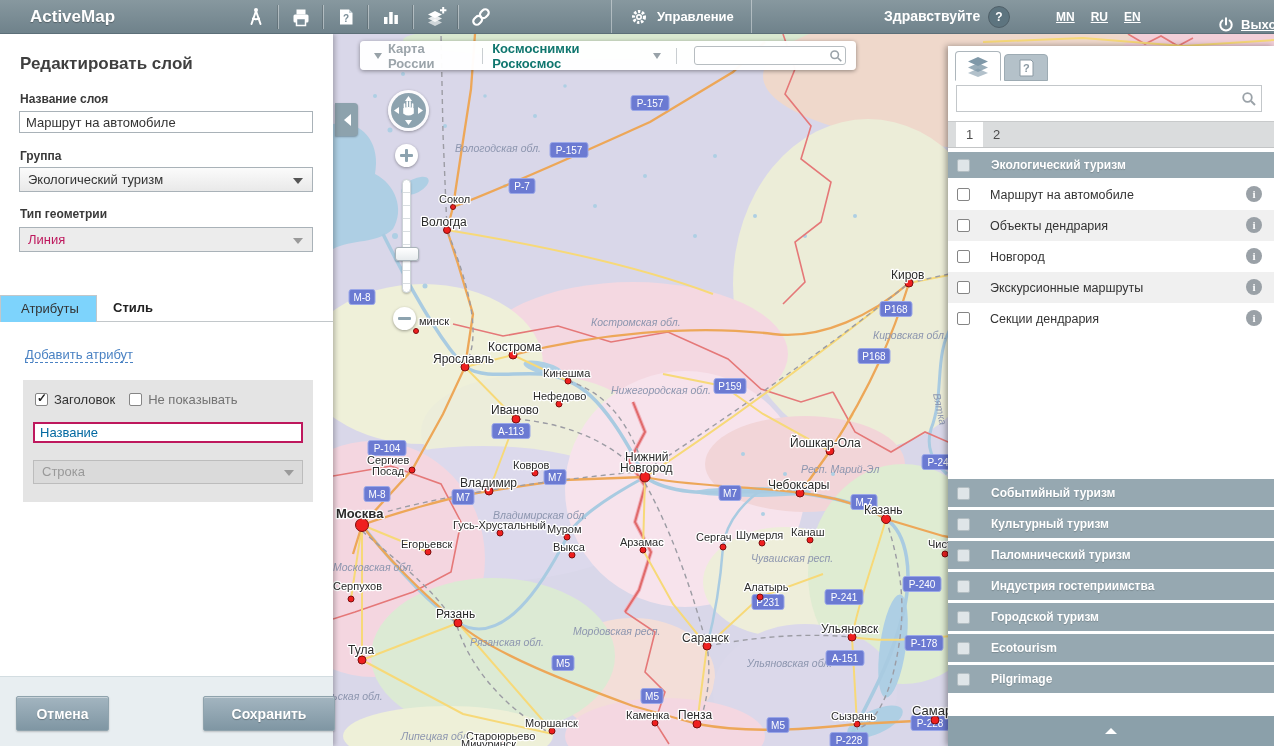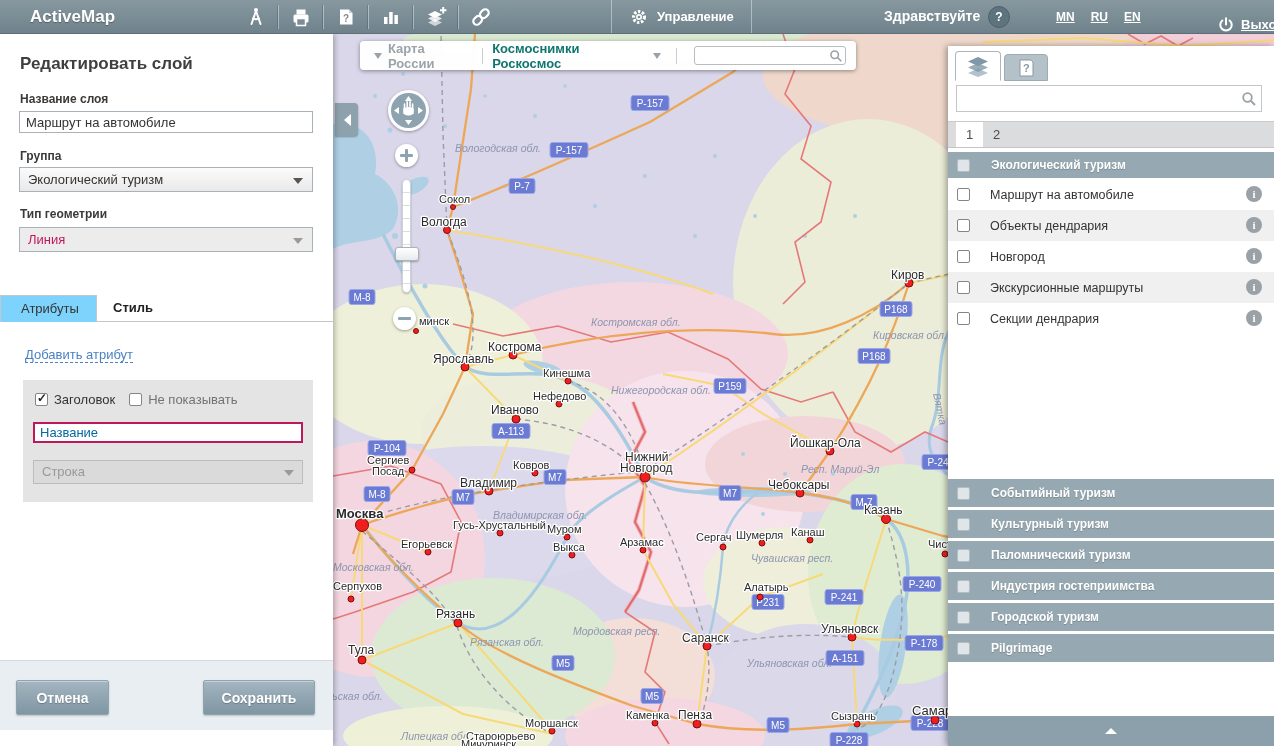--- a/index.html
+++ b/index.html
@@ -44,27 +44,27 @@
 .add-link { position:absolute; left:25px; top:313px; font-size:13px; color:#4a82c3; border-bottom:1px dashed #4a82c3; cursor:pointer; }
 .attr-box { position:absolute; left:23px; top:346px; width:290px; height:122px; background:#e4e4e4;padding-left:8px; }
 .cb-row { position:absolute; left:12px; top:12px; display:flex; align-items:center; gap:6px; font-size:13px; color:#333; }
 .cb { width:13px; height:13px; min-width:13px; background:#fff; border:1px solid #858585; border-radius:2px; position:relative; display:inline-block; cursor:pointer; }
 .cb.checked::after { content:"✓"; position:absolute; left:1px; top:-3px; font-size:12px; font-weight:bold; color:#222; }
 .attr-input { position:absolute; left:10px; top:42px; width:270px; height:21px; border:2px solid #be185d; font-size:13px; color:#0369a1;
   padding:0 5px; font-family:"Liberation Sans",sans-serif; }
 .attr-select { position:absolute; left:10px; top:80px; width:270px; height:24px; background:#dadada; border:1px solid #bcbcbc;
   font-size:13px; color:#999; line-height:22px; padding:0 8px; }
 .attr-select::after { content:""; position:absolute; right:8px; top:9px; border:5px solid transparent; border-top:6px solid #9a9a9a; }
-.lp-footer { position:absolute; left:0; bottom:16px; width:333px; height:70px; background:#e8eef1; border-top:1px solid #d3dde1; }
+.lp-footer { position:absolute; left:0; bottom:0; width:333px; height:70px; background:#e8eef1; border-top:1px solid #d3dde1; }
 .lp-btn { position:absolute; top:19px; height:35px; background:linear-gradient(#a3b5c0,#7f96a3); border:1px solid #8fa3ad;
   box-shadow:inset 0 1px 0 rgba(255,255,255,.4), 0 1px 2px rgba(0,0,0,.2); border-radius:2px;
   color:#fff; font-weight:bold; font-size:14px; text-align:center; cursor:pointer;
   font-family:"Liberation Sans",sans-serif; text-shadow:0 1px 1px rgba(0,0,0,.25); }
 .btn-cancel { left:16px; width:93px; }
-.btn-save  { left:203px; width:112px; }
+.btn-save  { left:203px; width:132px; }
 
 
 .map-area { position:absolute; left:333px; top:34px; width:941px; height:712px; overflow:hidden; background:#dcd9ea; }
 .map-toolbar { position:absolute; left:27px; top:7px; width:496px; height:29px; background:rgba(255,255,255,.97);
   border-radius:4px; box-shadow:0 1px 4px rgba(0,0,0,.4); display:flex; align-items:center; z-index:20; padding:0 10px; }
 .chev { width:0; height:0; border:4px solid transparent; border-top:6px solid #98a2a8; margin:4px 6px 0 4px; cursor:pointer; }
 .mt-base { font-size:13px; font-weight:bold; color:#9ba4aa; cursor:pointer; }
 .mt-pipe { width:1px; height:16px; background:#c9ced1; margin:0 9px; }
 .mt-active { font-size:13px; font-weight:bold; color:#0f766e; cursor:pointer; }
 .mt-search { position:relative; margin-left:8px; }
@@ -744,17 +744,21 @@
       <div class="rp-group">
         <span class="cb"></span>
         <span class="glabel">Индустрия гостеприимства</span>
       </div>
       <div class="rp-group">
         <span class="cb"></span>
         <span class="glabel">Городской туризм</span>
       </div>
       <div class="rp-group">
         <span class="cb"></span>
+        <span class="glabel">Ecotourism</span>
+      </div>
+      <div class="rp-group">
+        <span class="cb"></span>
         <span class="glabel">Pilgrimage</span>
       </div>
     </div>
   <div class="rp-footer"></div>
 </div>
 
 </body></html>

